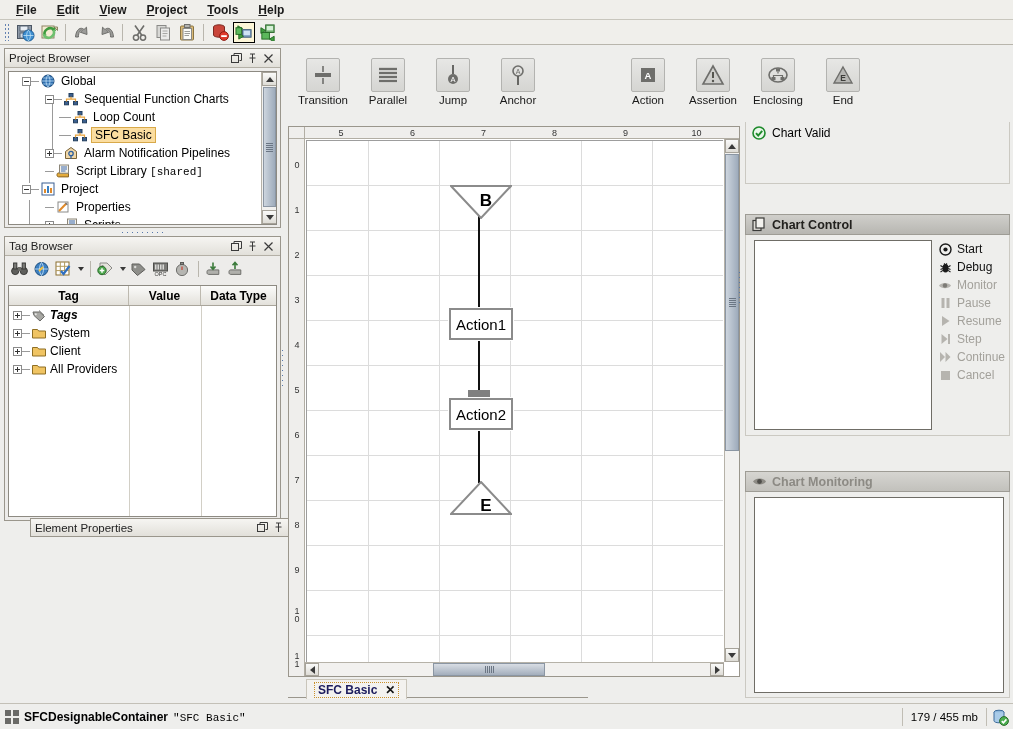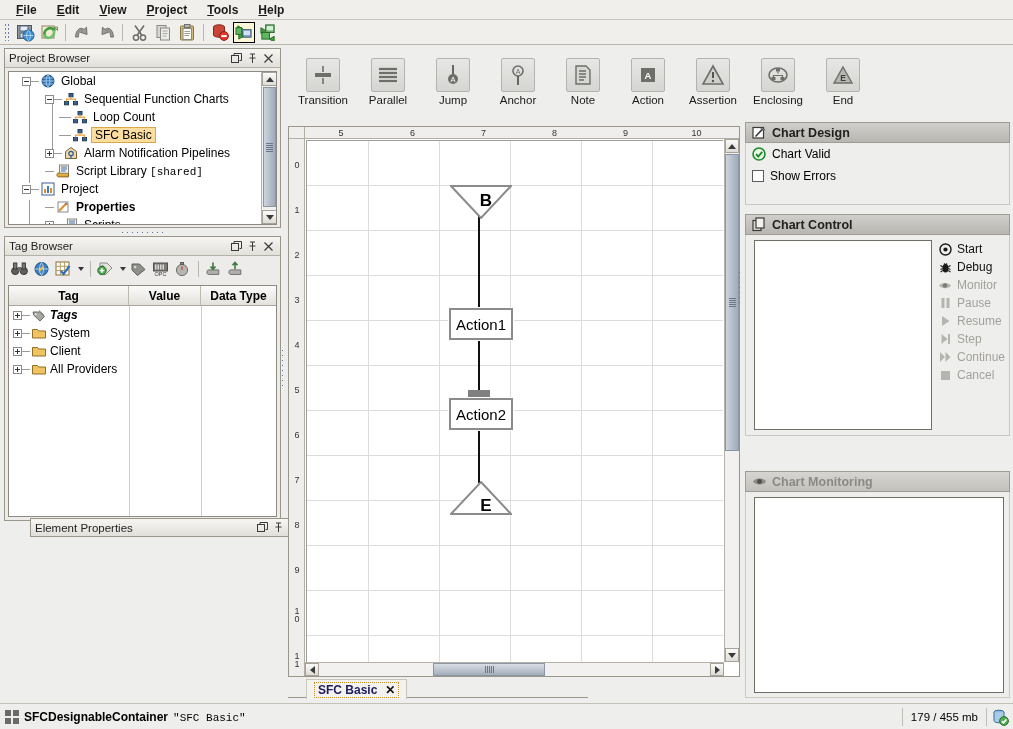--- a/index.html
+++ b/index.html
@@ -424,21 +424,21 @@
             <svg width="14" height="14" viewBox="0 0 14 14">
               <rect x="1" y="1" width="12" height="12" fill="#fff" stroke="#3a5f92"></rect>
               <rect x="3" y="7" width="2" height="4" fill="#e08a2a"></rect>
               <rect x="6" y="4" width="2" height="7" fill="#3a7fc0"></rect>
               <rect x="9" y="6" width="2" height="5" fill="#e08a2a"></rect>
             </svg>
           </div>
           <span class="tlabel">Project</span>
         </div>
 
-        <div class="trow" style="padding-left:36px;font-weight:bold;">
+        <div class="trow" style="padding-left:36px;">
           <div class="tline" style="width:9px;"></div>
           <div class="ticon">
             <svg width="14" height="14" viewBox="0 0 14 14">
               <rect x="2" y="2" width="10" height="10" fill="#fff" stroke="#8a8a87"></rect>
               <path d="M3 11 L10.5 3.2" stroke="#e08a2a" stroke-width="2"></path>
               <path d="M10 2.5l1.8 1.8-1 1-1.8-1.8z" fill="#777"></path>
             </svg>
           </div>
           <span class="tlabel">Properties</span>
         </div>
@@ -689,29 +689,20 @@
     </div>
     <div class="pal-item" style="left:202px; top:12px;">
       <div class="pal-box">
         <svg width="24" height="24" viewBox="0 0 24 24">
           <circle cx="12" cy="8" r="5" fill="none" stroke="#6e6e6b" stroke-width="1.6"></circle>
           <text x="12" y="10.6" font-size="7" text-anchor="middle" fill="#6e6e6b" font-family="Liberation Sans">A</text>
           <path d="M12 13v9" stroke="#5a5a57" stroke-width="1.8"></path>
         </svg>
       </div>
       <div class="pal-lbl">Anchor</div>
-    </div>
-    <div class="pal-item" style="left:267px; top:12px;">
-      <div class="pal-box">
-        <svg width="22" height="22" viewBox="0 0 22 22">
-          <path d="M4 2h10l4 4v14H4z" fill="#d7d7d4" stroke="#6e6e6b" stroke-width="1.4"></path>
-          <path d="M7 7h7M7 10h7M7 13h7M7 16h5" stroke="#6e6e6b" stroke-width="1.4"></path>
-        </svg>
-      </div>
-      <div class="pal-lbl">Note</div>
     </div>
     <div class="pal-item" style="left:332px; top:12px;">
       <div class="pal-box">
         <svg width="22" height="22" viewBox="0 0 22 22">
           <rect x="4" y="4" width="14" height="14" fill="#6e6e6b"></rect>
           <text x="11" y="15" font-size="9.5" text-anchor="middle" fill="#fff" font-family="Liberation Sans" font-weight="bold">A</text>
         </svg>
       </div>
       <div class="pal-lbl">Action</div>
     </div>
@@ -855,43 +846,29 @@
       <span class="mark">
         <span>SFC Basic</span>
         <span class="tabx">✕</span>
       </span>
     </div>
   </div>
 
   <div id="rightcol">
 
     <div class="rpanel" style="top:2px;">
-      <div class="rhdr">
-        <span class="ic">
-          <svg width="15" height="15" viewBox="0 0 15 15">
-            <rect x="1" y="2.5" width="10.5" height="10.5" fill="#fff" stroke="#3a3a38" stroke-width="1.2"></rect>
-            <path d="M3.5 11.5L11 3.6" stroke="#3a3a38" stroke-width="1.6"></path>
-            <path d="M10.3 2.2l2.4 2.4-1.2 1.2-2.4-2.4z" fill="#888" stroke="#3a3a38" stroke-width=".8"></path>
-          </svg>
-        </span>
-        <span>Chart Design</span>
-      </div>
       <div class="rbody" style="height:62px;">
         <div class="chkline">
           <span style="margin-right:6px;display:flex;">
             <svg width="14" height="14" viewBox="0 0 14 14">
               <circle cx="7" cy="7" r="6" fill="#e8f6e8" stroke="#1d8a2b" stroke-width="1.6"></circle>
               <path d="M4 7.2l2.2 2.3L10.2 4.8" stroke="#1d8a2b" stroke-width="1.9" fill="none"></path>
             </svg>
           </span>
           <span>Chart Valid</span>
-        </div>
-        <div class="chkline">
-          <span class="chkbox"></span>
-          <span>Show Errors</span>
         </div>
       </div>
     </div>
 
     <div class="rpanel" style="top:351px;">
       <div class="rhdr dim">
         <span class="ic">
           <svg width="15" height="11" viewBox="0 0 15 11">
             <path d="M1 5.5C3.5 1.5 11.5 1.5 14 5.5 11.5 9.5 3.5 9.5 1 5.5z" fill="#8d8b85"></path>
             <circle cx="7.5" cy="5.5" r="2.4" fill="#4f4e4a"></circle>

